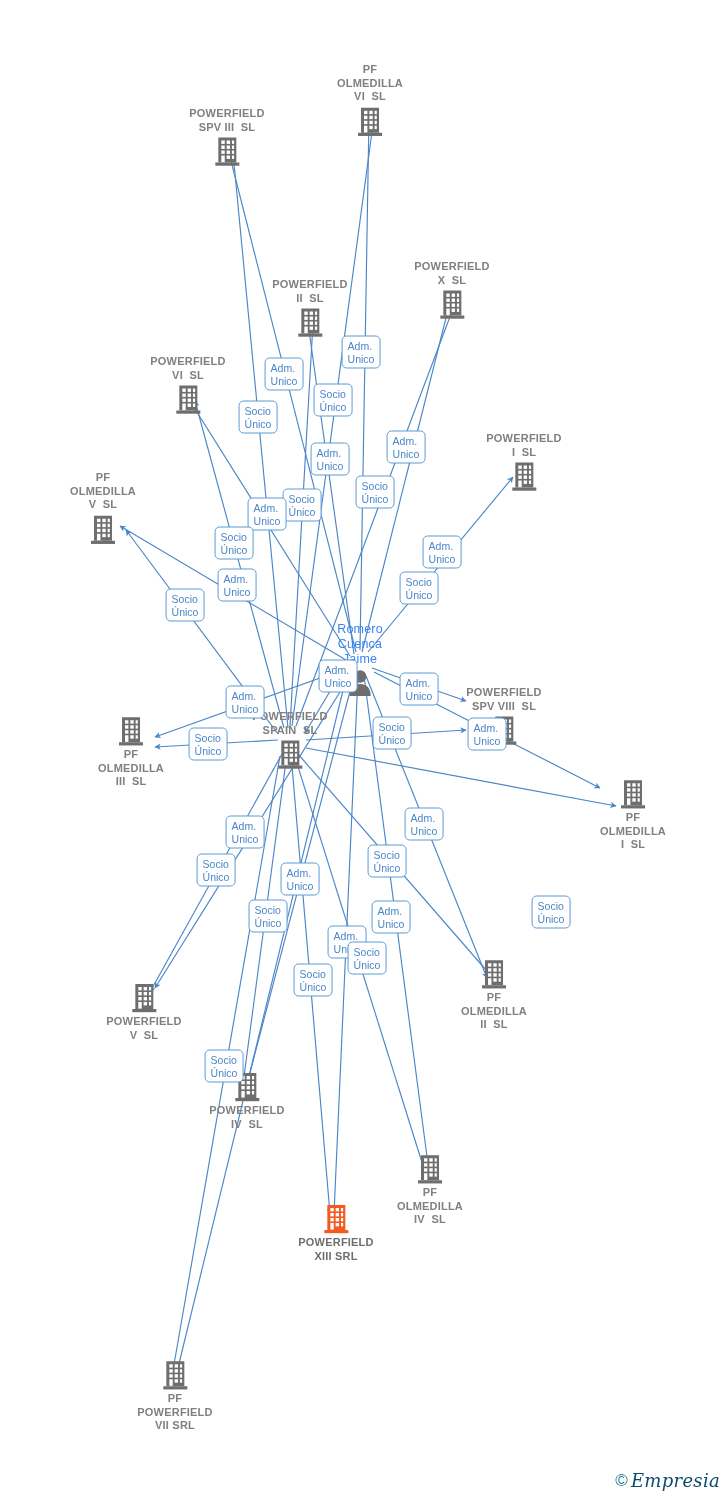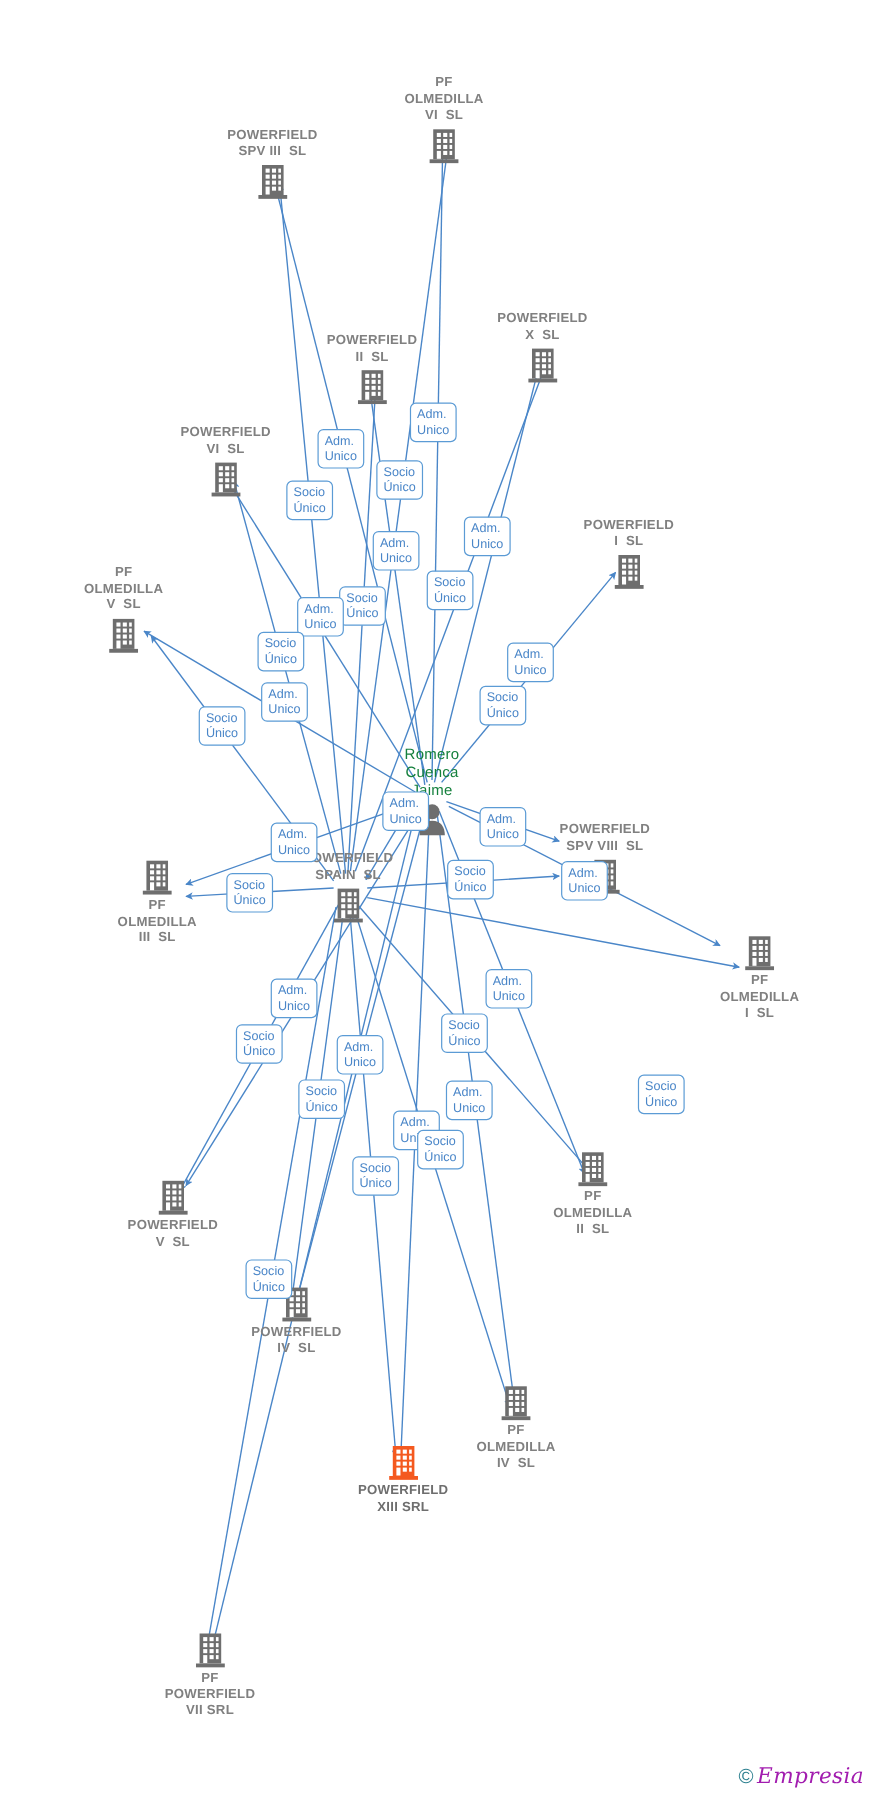--- a/index.html
+++ b/index.html
@@ -9,39 +9,39 @@
     -webkit-font-smoothing:antialiased;
   }
   #graph{position:absolute;inset:0;width:728px;height:1500px;}
   .node{position:absolute;transform:translate(-50%,-50%);text-align:center;pointer-events:auto;}
   .node .ico{display:block;margin:0 auto;}
   .node .lbl{
     font-size:11px;line-height:13.5px;color:#808080;white-space:pre;
     letter-spacing:.2px;font-weight:700;
   }
   .node.company .lbl{font-weight:700;}
-  .node.person .lbl{font-weight:400;font-size:12.5px;line-height:15px;color:#15803d;}
+  .node.person .lbl{font-weight:400;font-size:12.5px;line-height:15px;color:#3b82f6;}
   .node.highlight .lbl{color:#6e6e6e;font-weight:700;}
   .lbl-above{margin-bottom:2px;}
   .lbl-below{margin-top:1px;}
   .edgelabel{
     position:absolute;transform:translate(-50%,-50%);
     background:#ffffff;border:1.4px solid #5b9bd5;border-radius:5px;
     color:#4a86c8;font-size:10.5px;line-height:12.5px;
     padding:3px 5px;white-space:pre;text-align:left;
     box-sizing:border-box;
   }
   #watermark{
     position:absolute;right:8px;bottom:10px;
     display:flex;align-items:center;gap:3px;
     font-size:17px;line-height:18px;
   }
   #watermark .c-mark{color:#2b7f8f;font-size:17px;}
   #watermark .brand{
-    color:#a21caf;font-family:"DejaVu Serif","Liberation Serif",serif;
+    color:#0c4a6e;font-family:"DejaVu Serif","Liberation Serif",serif;
     font-style:italic;font-size:18px;letter-spacing:.3px;
   }
 </style>
 </head>
 <body>
 
 <svg id="graph" viewBox="0 0 728 1500" xmlns="http://www.w3.org/2000/svg">
   <defs>
     <marker id="arrow" viewBox="0 0 10 10" refX="9" refY="5" markerWidth="5.5" markerHeight="5.5" orient="auto-start-reverse">
       <path d="M 0 0 L 10 5 L 0 10 L 2.6 5 z" fill="#4a86c8"></path>

